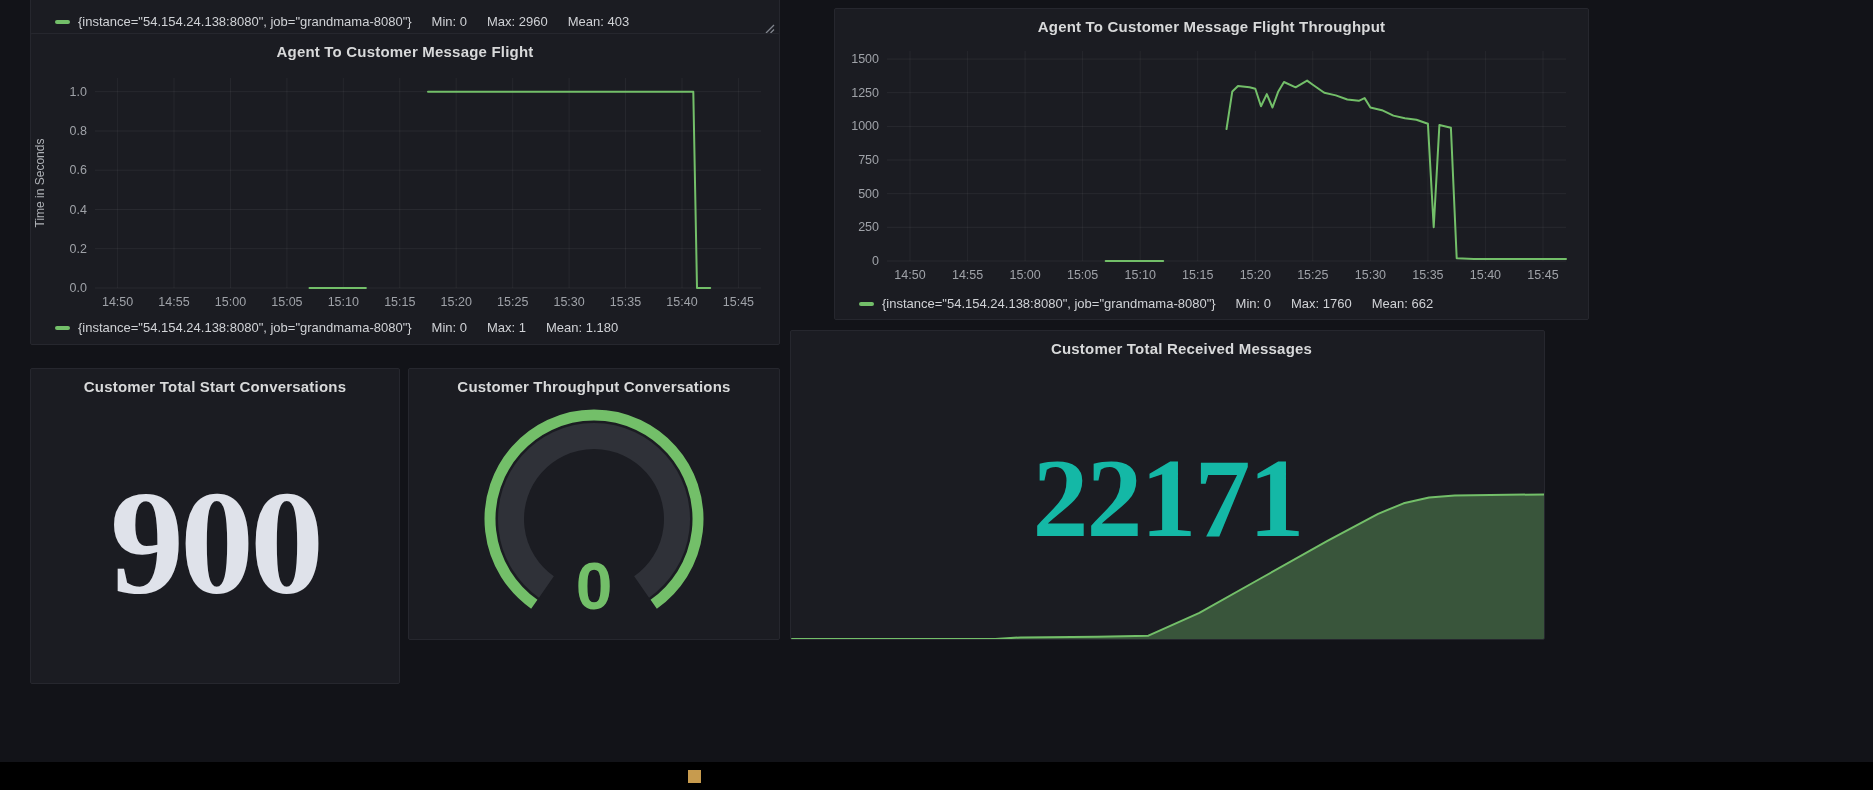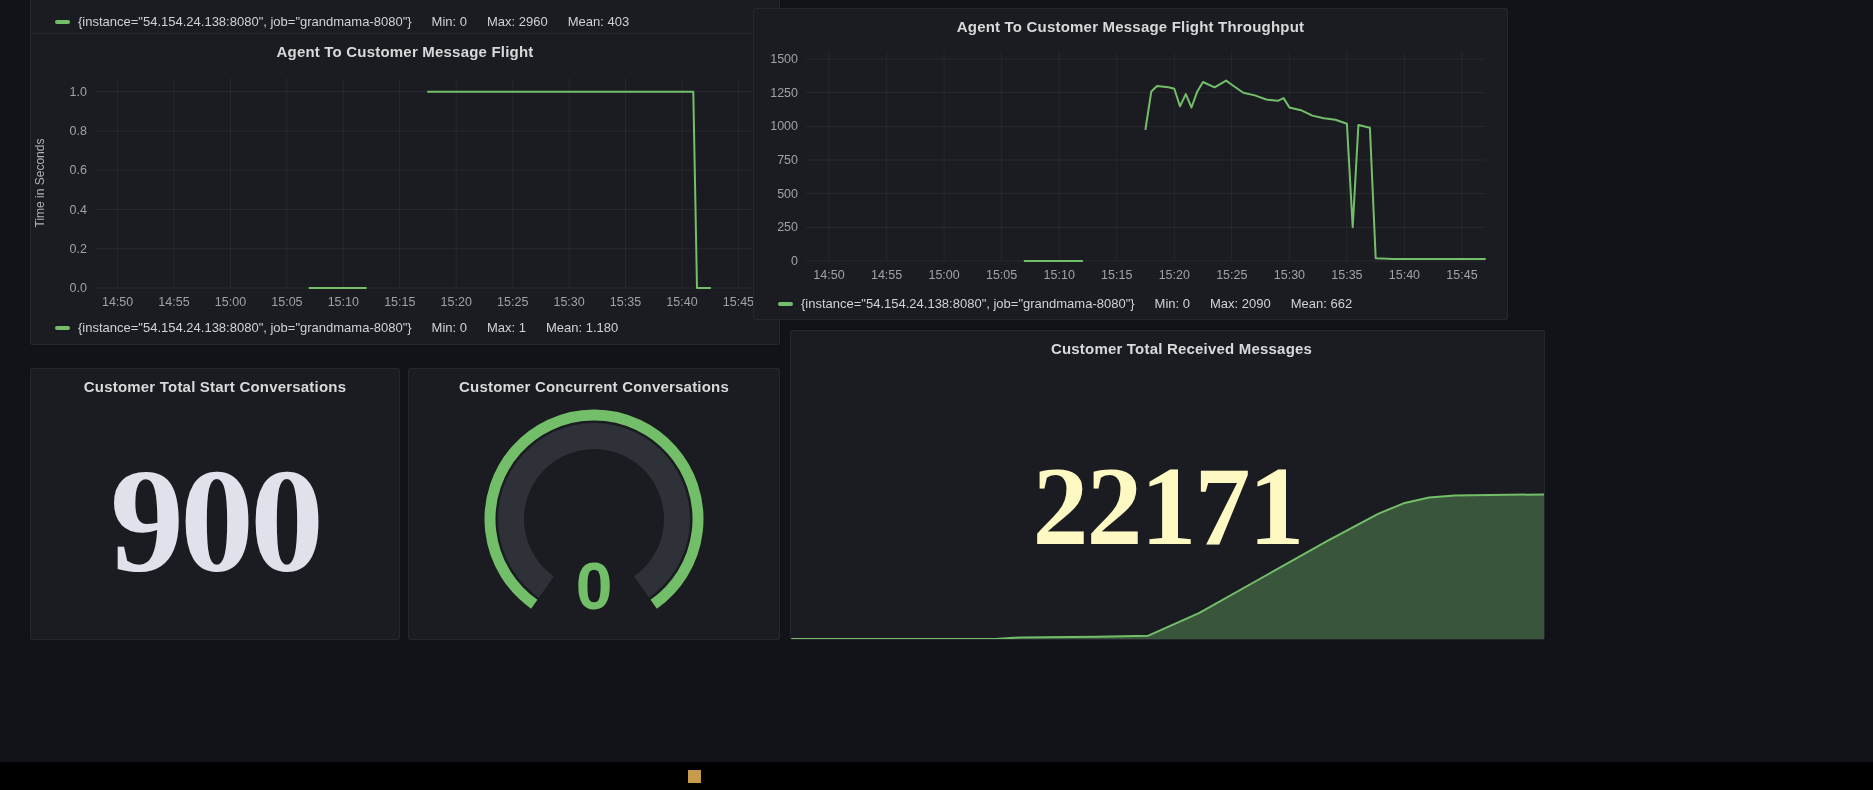--- a/index.html
+++ b/index.html
@@ -15,21 +15,21 @@
   .legend-swatch { width:15px; height:4px; border-radius:2px; background:#73bf69; flex:0 0 auto; margin-right:-4px; }
   .legend-series { cursor:pointer; }
   .legend-stat { margin-left:8px; }
 
   .chart { position:absolute; }
   text { font-family:"Liberation Sans",sans-serif; }
 
   .stat-value { position:absolute; left:0; right:0; display:flex; align-items:center; justify-content:center;
                 font-weight:700; line-height:1;font-family:Liberation Serif, serif; }
   .stat-light { top:34px; bottom:0; font-size:148px; color:#dfe2ea; letter-spacing:-4px; }
-  .stat-green { top:100px; height:150px; font-size:112px; color:#fef9c3; letter-spacing:-2px; }
+  .stat-green { top:92px; height:150px; font-size:112px; color:#14b8a6; letter-spacing:-2px; }
 
   .gauge-svg { position:absolute; left:0; top:34px; }
   .gauge-value { position:absolute; left:0; right:0; bottom:20px; text-align:center;
                  font-size:66px; font-weight:700; color:#73bf69; line-height:1; }
 
   .resize-handle { position:absolute; right:4px; bottom:3px; cursor:nwse-resize; }
 
   .taskbar { position:absolute; left:0; top:762px; width:1873px; height:28px; background:#000; }
   .taskbar-icon { position:absolute; left:688px; top:8px; width:13px; height:13px; background:#c79b4e; cursor:pointer; }
 </style>
@@ -96,21 +96,21 @@
         </svg></div>
     <div class="legend-row" style="bottom:9px;">
       <span class="legend-swatch"></span>
       <span class="legend-series">{instance="54.154.24.138:8080", job="grandmama-8080"}</span>
       <span class="legend-stat">Min: 0</span>
       <span class="legend-stat">Max: 1</span>
       <span class="legend-stat">Mean: 1.180</span>
     </div>
   </section>
 
-  <section class="panel" style="left:753px; top:8px; width:755px; height:312px;">
+  <section class="panel" style="left:834px; top:8px; width:755px; height:312px;">
     <header class="panel-title">Agent To Customer Message Flight Throughput</header>
     <div class="chart" style="left:0; top:34px; width:753px; height:246px;"><svg width="753" height="246">
           <line x1="75.0" x2="75.0" y1="8" y2="218" stroke="rgba(255,255,255,0.05)"></line>
           <text x="75.0" y="236" fill="#9fa2a8" font-size="12.5" text-anchor="middle">14:50</text>
           <line x1="132.6" x2="132.6" y1="8" y2="218" stroke="rgba(255,255,255,0.05)"></line>
           <text x="132.6" y="236" fill="#9fa2a8" font-size="12.5" text-anchor="middle">14:55</text>
           <line x1="190.1" x2="190.1" y1="8" y2="218" stroke="rgba(255,255,255,0.05)"></line>
           <text x="190.1" y="236" fill="#9fa2a8" font-size="12.5" text-anchor="middle">15:00</text>
           <line x1="247.6" x2="247.6" y1="8" y2="218" stroke="rgba(255,255,255,0.05)"></line>
           <text x="247.6" y="236" fill="#9fa2a8" font-size="12.5" text-anchor="middle">15:05</text>
@@ -144,32 +144,32 @@
           <text x="44" y="53.7" fill="#9fa2a8" font-size="12.5" text-anchor="end">1250</text>
           <line x1="52" x2="731" y1="16.1" y2="16.1" stroke="rgba(255,255,255,0.06)"></line>
           <text x="44" y="20.1" fill="#9fa2a8" font-size="12.5" text-anchor="end">1500</text>
           <polyline points="270.7,218.0 328.2,218.0" fill="none" stroke="#73bf69" stroke-width="2" stroke-linejoin="round" stroke-linecap="round"></polyline>
           <polyline points="391.5,86.1 397.3,48.4 403.0,43.0 414.5,44.3 420.3,45.7 426.0,63.2 431.8,51.1 437.5,64.5 443.3,48.4 449.0,39.0 460.6,44.3 472.1,37.6 477.8,41.7 489.3,49.7 500.8,52.4 512.3,56.5 523.8,57.8 529.6,55.1 535.4,64.5 546.9,67.2 558.4,72.6 569.9,75.3 581.4,76.7 592.9,80.7 598.7,184.3 604.4,82.0 615.9,84.7 621.7,215.3 638.9,216.0 731.0,216.0" fill="none" stroke="#73bf69" stroke-width="2" stroke-linejoin="round" stroke-linecap="round"></polyline>
         </svg></div>
     <div class="legend-row" style="bottom:8px;">
       <span class="legend-swatch"></span>
       <span class="legend-series">{instance="54.154.24.138:8080", job="grandmama-8080"}</span>
       <span class="legend-stat">Min: 0</span>
-      <span class="legend-stat">Max: 2090</span>
+      <span class="legend-stat">Max: 1760</span>
       <span class="legend-stat">Mean: 662</span>
     </div>
   </section>
 
-  <section class="panel" style="left:30px; top:368px; width:370px; height:272px;">
+  <section class="panel" style="left:30px; top:368px; width:370px; height:316px;">
     <header class="panel-title">Customer Total Start Conversations</header>
     <div class="stat-value stat-light">900</div>
   </section>
 
   <section class="panel" style="left:408px; top:368px; width:372px; height:272px;">
-    <header class="panel-title">Customer Concurrent Conversations</header>
+    <header class="panel-title">Customer Throughput Conversations</header>
     <svg class="gauge-svg" width="370" height="236" viewBox="0 0 370 236">
       <path d="M137.4 184 A83 83 0 1 1 232.6 184" fill="none" stroke="#2f3138" stroke-width="26"></path>
       <path d="M125.3 201.2 A104 104 0 1 1 244.7 201.2" fill="none" stroke="#73bf69" stroke-width="11"></path>
     </svg>
     <div class="gauge-value">0</div>
   </section>
 
   <section class="panel" style="left:790px; top:330px; width:755px; height:310px; overflow:hidden;padding-left:28px;">
     <header class="panel-title">Customer Total Received Messages</header>
     <div class="chart" style="left:0; bottom:0; width:753px; height:150px;"><svg width="753" height="150">

